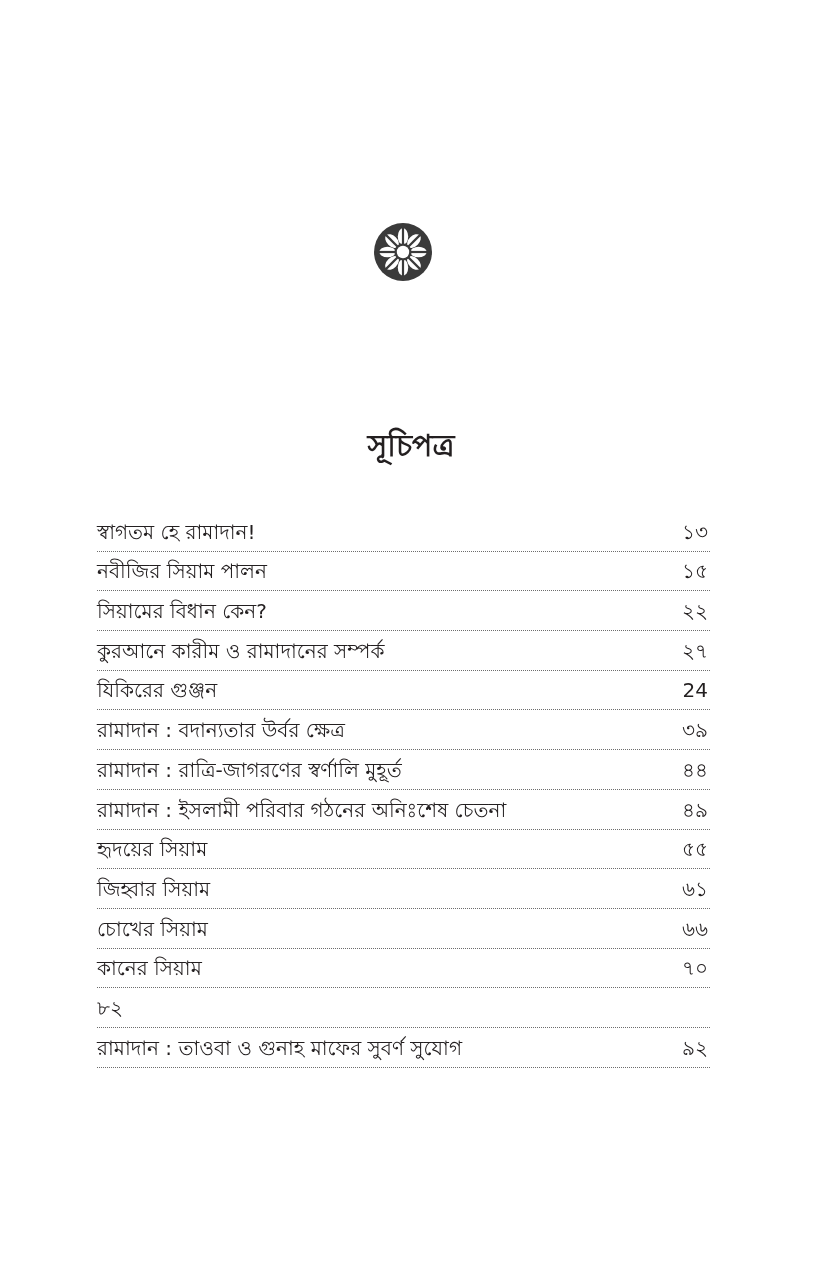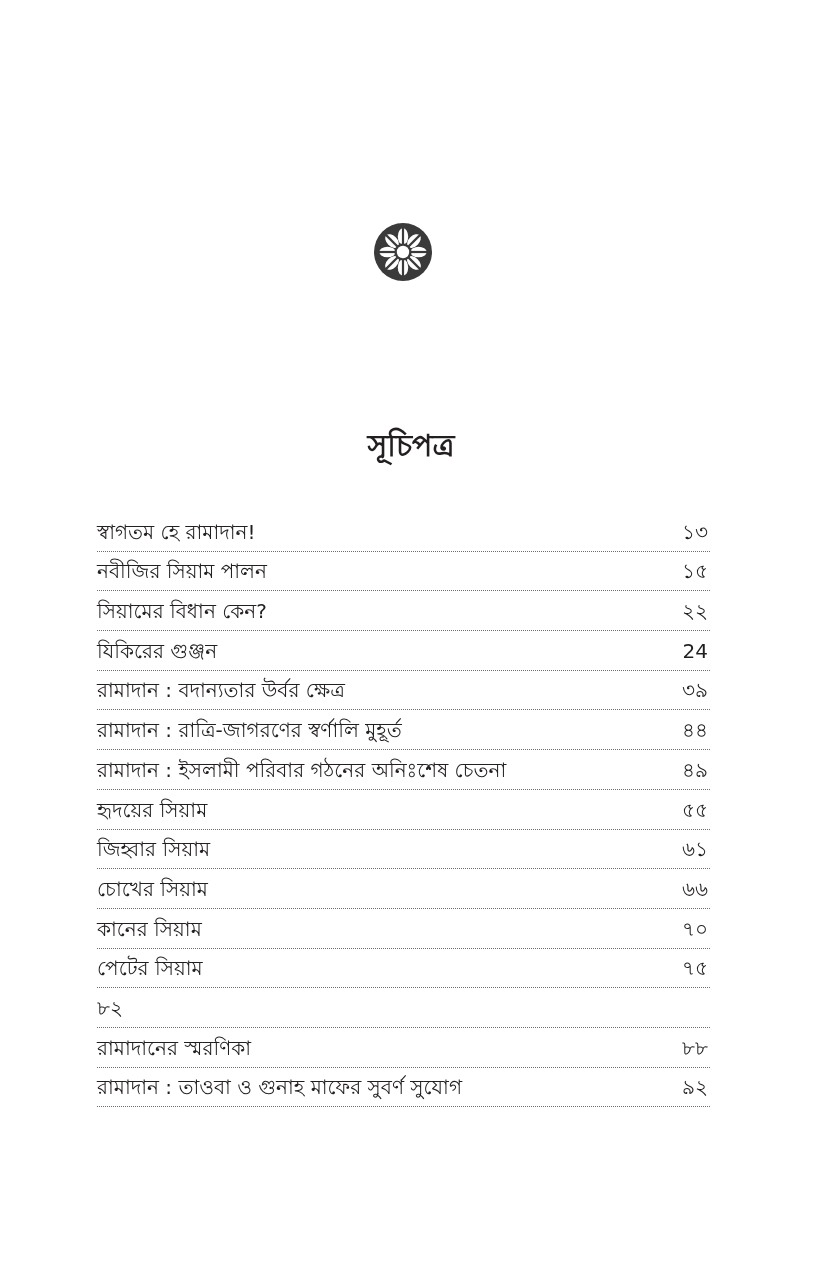--- a/index.html
+++ b/index.html
@@ -67,20 +67,24 @@
     </li>
   <li class="toc-row">
       <span class="toc-title">নবীজির সিয়াম পালন</span>
       <span class="toc-page">১৫</span>
     </li>
   <li class="toc-row">
       <span class="toc-title">সিয়ামের বিধান কেন?</span>
       <span class="toc-page">২২</span>
     </li>
   <li class="toc-row">
+      <span class="toc-title">কুরআনে কারীম ও রামাদানের সম্পর্ক</span>
+      <span class="toc-page">২৭</span>
+    </li>
+  <li class="toc-row">
       <span class="toc-title">যিকিরের গুঞ্জন</span>
       <span class="toc-page">24</span>
     </li>
   <li class="toc-row">
       <span class="toc-title">রামাদান : বদান্যতার উর্বর ক্ষেত্র</span>
       <span class="toc-page">৩৯</span>
     </li>
   <li class="toc-row">
       <span class="toc-title">রামাদান : রাত্রি-জাগরণের স্বর্ণালি মুহূর্ত</span>
       <span class="toc-page">৪৪</span>
@@ -99,27 +103,19 @@
     </li>
   <li class="toc-row">
       <span class="toc-title">চোখের সিয়াম</span>
       <span class="toc-page">৬৬</span>
     </li>
   <li class="toc-row">
       <span class="toc-title">কানের সিয়াম</span>
       <span class="toc-page">৭০</span>
     </li>
   <li class="toc-row">
-      <span class="toc-title">পেটের সিয়াম</span>
-      <span class="toc-page">৭৫</span>
-    </li>
-  <li class="toc-row">
       <span class="toc-page">৮২</span>
-    </li>
-  <li class="toc-row">
-      <span class="toc-title">রামাদানের স্মরণিকা</span>
-      <span class="toc-page">৮৮</span>
     </li>
   <li class="toc-row">
       <span class="toc-title">রামাদান : তাওবা ও গুনাহ মাফের সুবর্ণ সুযোগ</span>
       <span class="toc-page">৯২</span>
     </li>
 </ul>
 
 </body></html>

